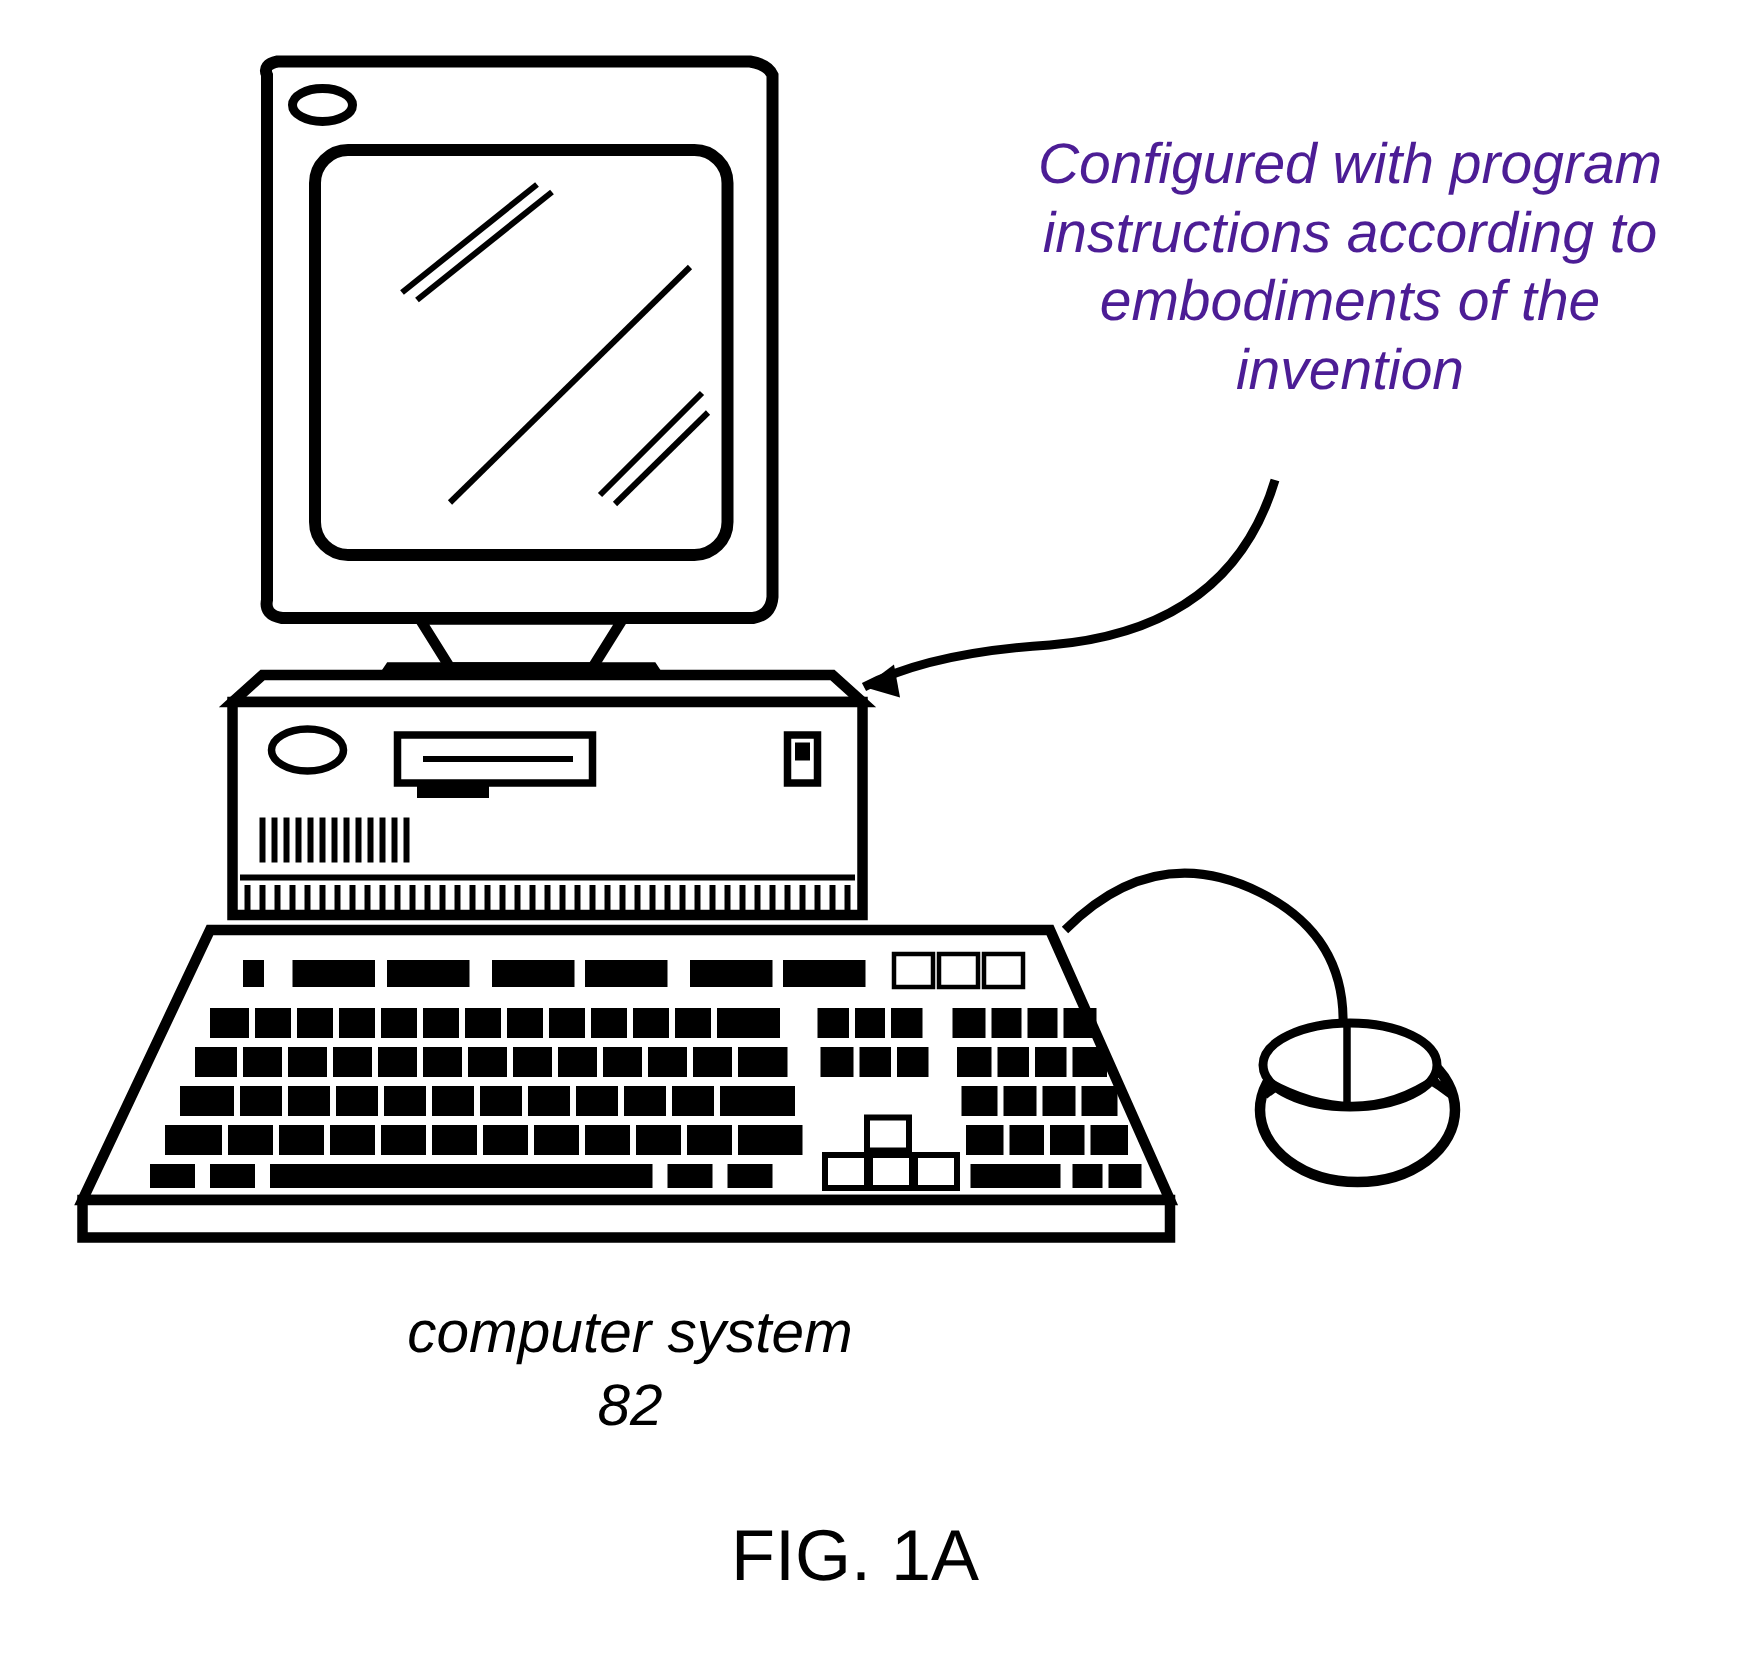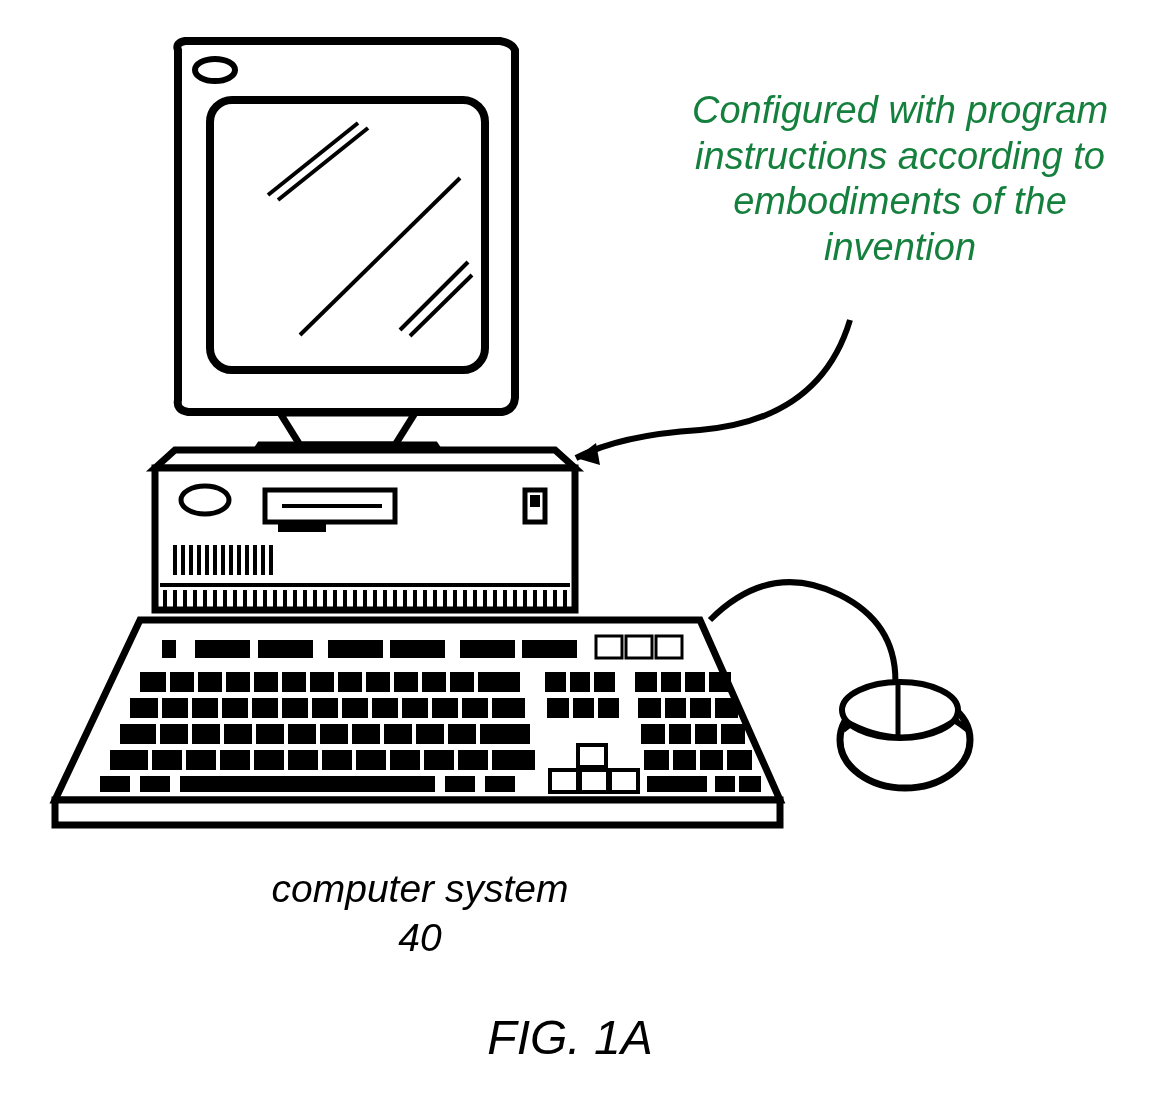--- a/index.html
+++ b/index.html
@@ -16,21 +16,21 @@
       left: 0;
       width: 100%;
       height: 100%;
     }
     .annotation-text {
       position: absolute;
       font-style: italic;
       font-size: 38px;
       text-align: center;
       line-height: 1.2;
-      color: #15803d;
+      color: #4c1d95;
     }
     .annotation-callout {
       top: 88px;
       left: 680px;
       width: 440px;
     }
     .label-computer {
       position: absolute;
       top: 865px;
       left: 220px;
@@ -38,21 +38,20 @@
       font-style: italic;
       font-size: 39px;
       text-align: center;
       line-height: 1.25;
     }
     .figure-caption {
       position: absolute;
       top: 1010px;
       left: 420px;
       width: 300px;
-      font-style: italic;
       font-size: 48px;
       text-align: center;
       font-weight: normal;
     }
     svg.main-drawing {
       position: absolute;
       top: 0;
       left: 0;
     }
   </style>
@@ -302,18 +301,18 @@
     <g>
       <path d="M 850 320 Q 820 420 700 430 Q 620 435 576 458" fill="none" stroke="black" stroke-width="6"></path>
       <polygon points="576,458 596,443 600,465" fill="black"></polygon>
     </g>
   </svg>
 
   <div class="annotation-text annotation-callout">Configured with program instructions according to embodiments of the invention</div>
 
   <div class="label-computer">
     <span>computer system</span><br>
-    <span>40</span>
+    <span>82</span>
   </div>
 
   <div class="figure-caption">FIG. 1A</div>
 
 </div>
 
 </body></html>

